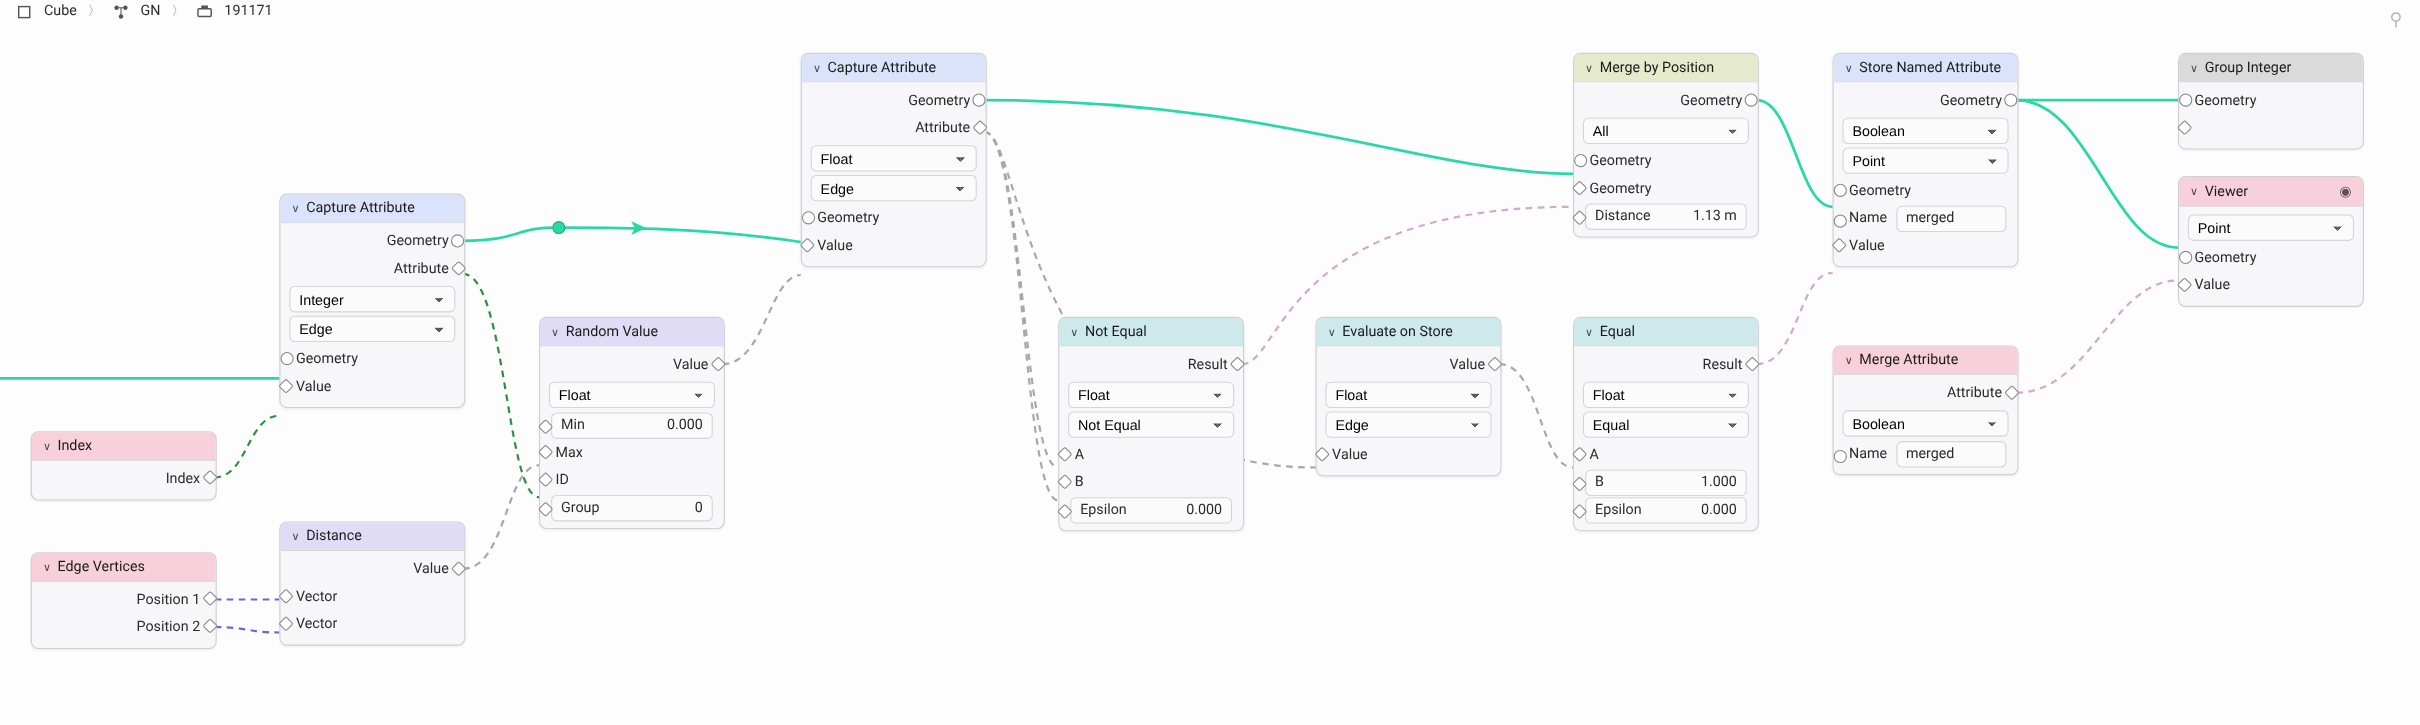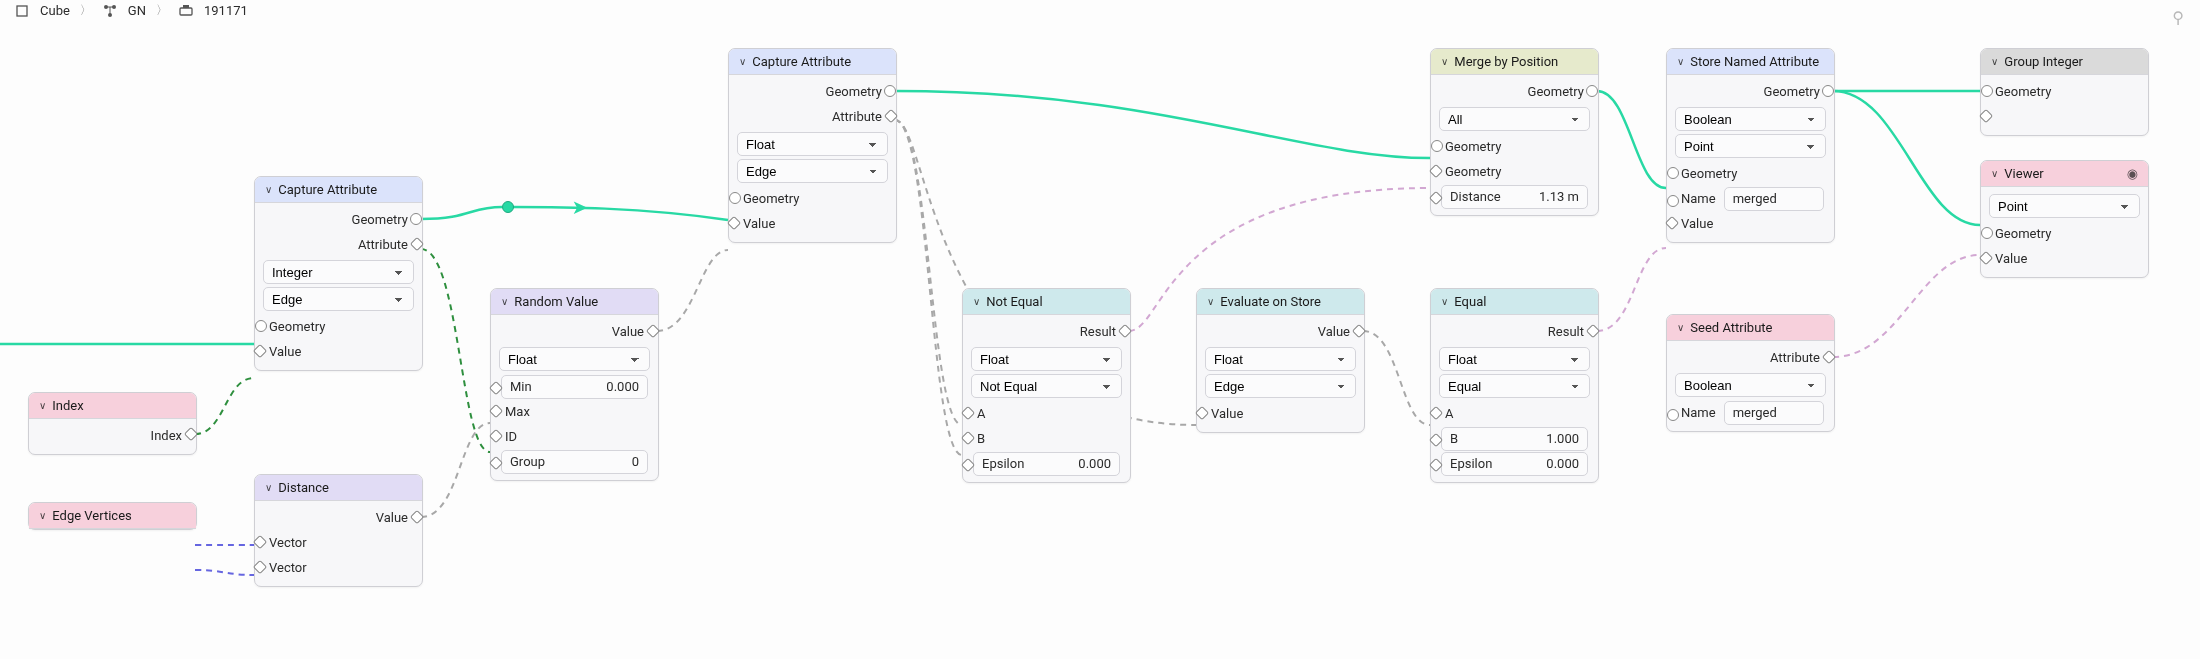--- a/index.html
+++ b/index.html
@@ -131,20 +131,30 @@
       <span class="socket diamond out sock-int" style="top:6px;"></span>
     </div>
   </div>
 </div>
 
 <div class="node" style="left:28px; top:502px; width:167px;">
   <div class="header hdr-pink">
     <span class="chev">∨</span>
     <span>Edge Vertices</span>
   </div>
+  <div class="body">
+    <div class="row right">
+      <span class="label">Position 1</span>
+      <span class="socket diamond out sock-vec" style="top:6px;"></span>
+    </div>
+    <div class="row right">
+      <span class="label">Position 2</span>
+      <span class="socket diamond out sock-vec" style="top:6px;"></span>
+    </div>
+  </div>
 </div>
 
 <div class="node" style="left:254px; top:176px; width:167px;">
   <div class="header hdr-blue">
     <span class="chev">∨</span>
     <span>Capture Attribute</span>
   </div>
   <div class="body">
     <div class="row right">
           <span class="label">Geometry</span>
@@ -388,21 +398,21 @@
     <div class="row left">
           <span class="socket diamond in sock-bool sock-open" style="top:7px;"></span>
           <span class="label">Value</span>
         </div>
   </div>
 </div>
 
 <div class="node" style="left:1666px; top:314px; width:167px;">
   <div class="header hdr-pink">
     <span class="chev">∨</span>
-    <span>Seed Attribute</span>
+    <span>Merge Attribute</span>
   </div>
   <div class="body">
     <div class="row right">
           <span class="label">Attribute</span>
           <span class="socket diamond out sock-bool" style="top:7px;"></span>
         </div>
     <select><option>Boolean</option></select>
     <div class="row" style="padding:0 2px;">
           <span class="socket in sock-str" style="top:9px;"></span>
           <span class="label" style="margin:0 6px;">Name</span>

